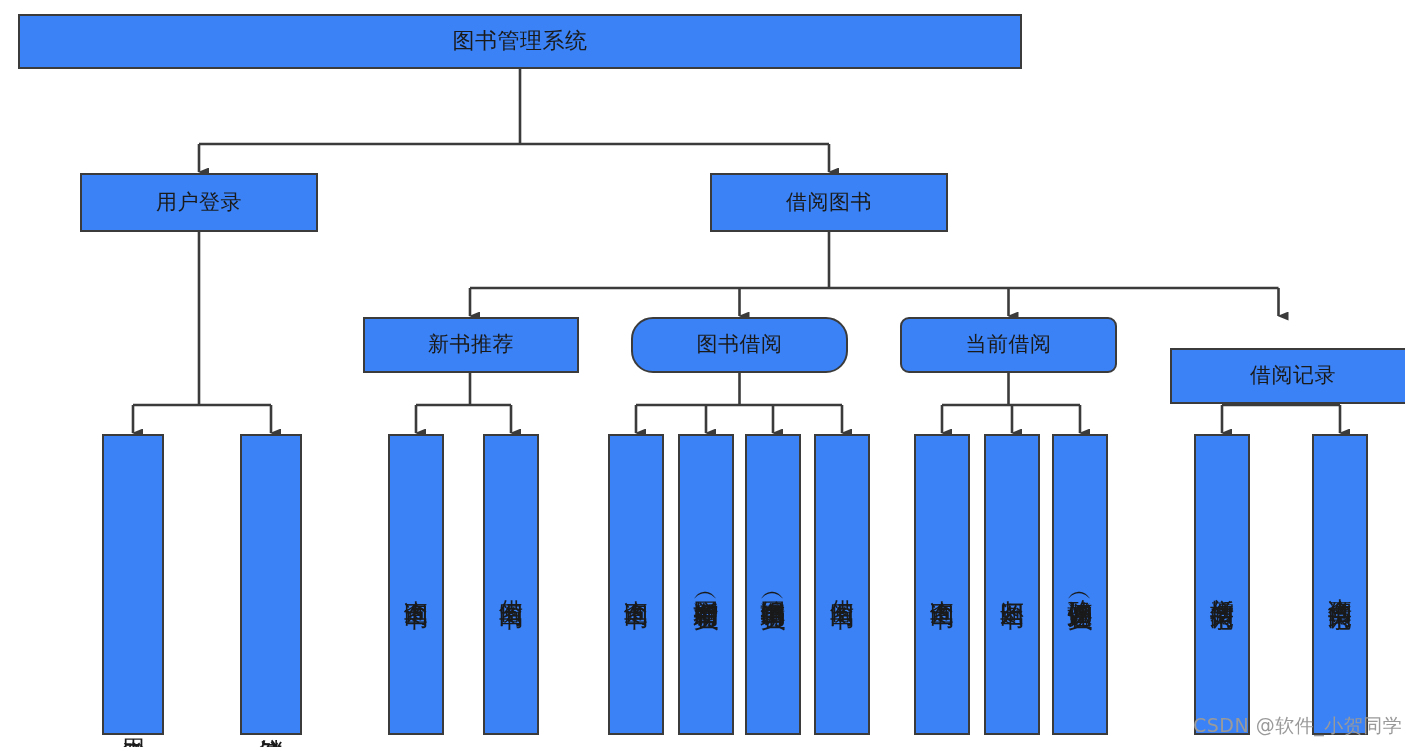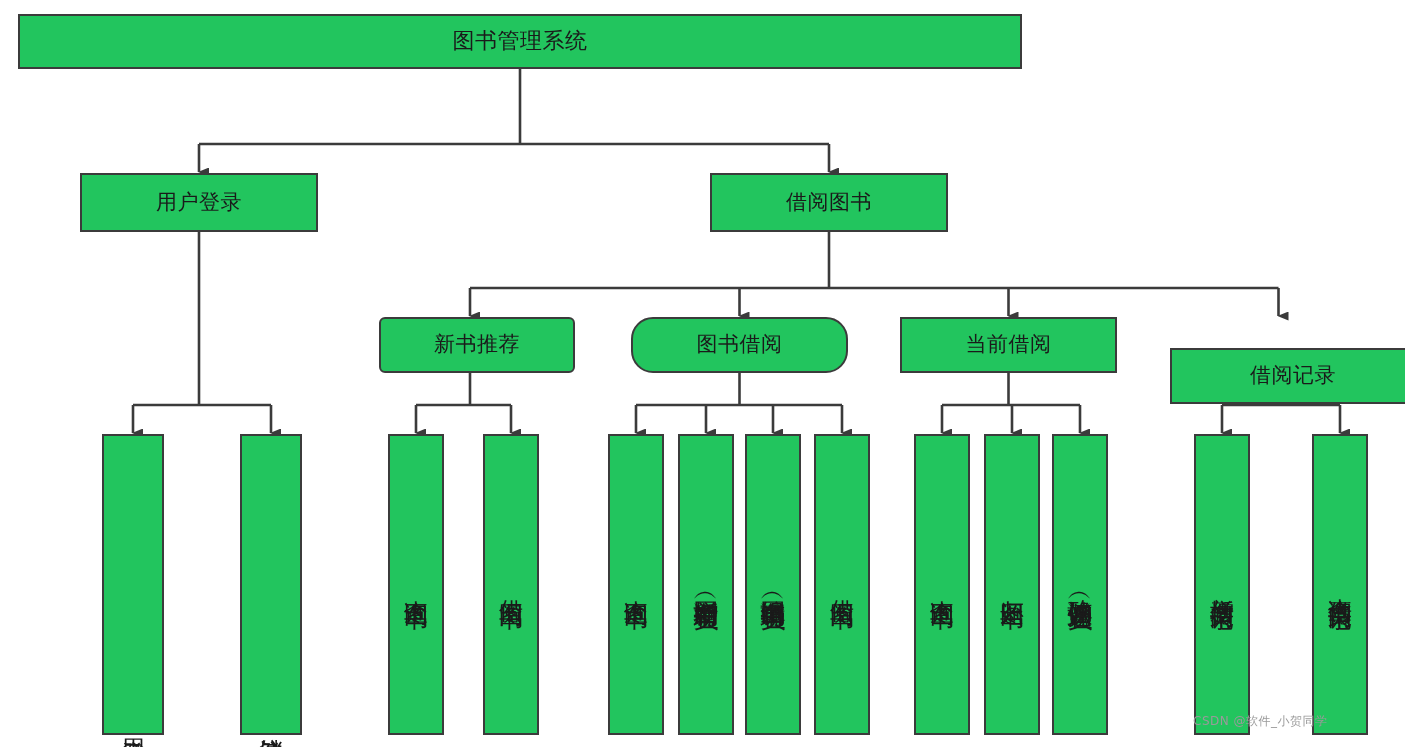--- a/index.html
+++ b/index.html
@@ -22,21 +22,21 @@
     position: absolute;
     left: 0;
     top: 0;
     width: 1405px;
     height: 747px;
     pointer-events: none;
   }
   .node {
     position: absolute;
     box-sizing: border-box;
-    background: #22c55e;
+    background: #3b82f6;
     border: 2.5px solid #3b3b3b;
     display: flex;
     align-items: center;
     justify-content: center;
     color: #1a1a1a;
   }
   .node .node-label {
     display: block;
     line-height: 1.12;
     letter-spacing: 0.5px;
@@ -67,21 +67,21 @@
     align-items: flex-end;
   }
   .node.vert.fill .node-label {
     font-size: 25px;
     letter-spacing: 1px;
   }
   .watermark {
     position: absolute;
     left: 1193px;
     top: 713px;
-    font-size: 12px;
+    font-size: 19px;
     color: #9a9a9a;
     letter-spacing: 0.5px;
     white-space: nowrap;
     font-family: "DejaVu Sans", "Liberation Sans", sans-serif;
   }
 </style>
 </head>
 <body>
 
 <div id="diagram-root">
@@ -133,27 +133,27 @@
     <span class="node-label">图书管理系统</span>
   </div>
 
   <div class="node horiz" style="left: 80px; top: 173px; width: 238px; height: 59px;">
     <span class="node-label">用户登录</span>
   </div>
   <div class="node horiz" style="left: 710px; top: 173px; width: 238px; height: 59px;">
     <span class="node-label">借阅图书</span>
   </div>
 
-  <div class="node horiz" style="left: 379px; top: 317px; width: 196px; height: 56px; border-radius: 6px;">
+  <div class="node horiz" style="left: 363px; top: 317px; width: 216px; height: 56px;">
     <span class="node-label">新书推荐</span>
   </div>
   <div class="node horiz" style="left: 631px; top: 317px; width: 217px; height: 56px; border-radius: 22px;">
     <span class="node-label">图书借阅</span>
   </div>
-  <div class="node horiz" style="left: 900px; top: 317px; width: 217px; height: 56px;">
+  <div class="node horiz" style="left: 900px; top: 317px; width: 217px; height: 56px; border-radius: 9px;">
     <span class="node-label">当前借阅</span>
   </div>
   <div class="node horiz" style="left: 1170px; top: 317px; width: 246px; height: 56px; margin-top: 31px;">
     <span class="node-label">借阅记录</span>
   </div>
 
   <div class="node vert align-bottom" style="left: 102px; top: 434px; width: 62px; height: 301px;">
     <span class="node-label">用户登录</span>
   </div>
   <div class="node vert align-bottom" style="left: 240px; top: 434px; width: 62px; height: 301px;">

